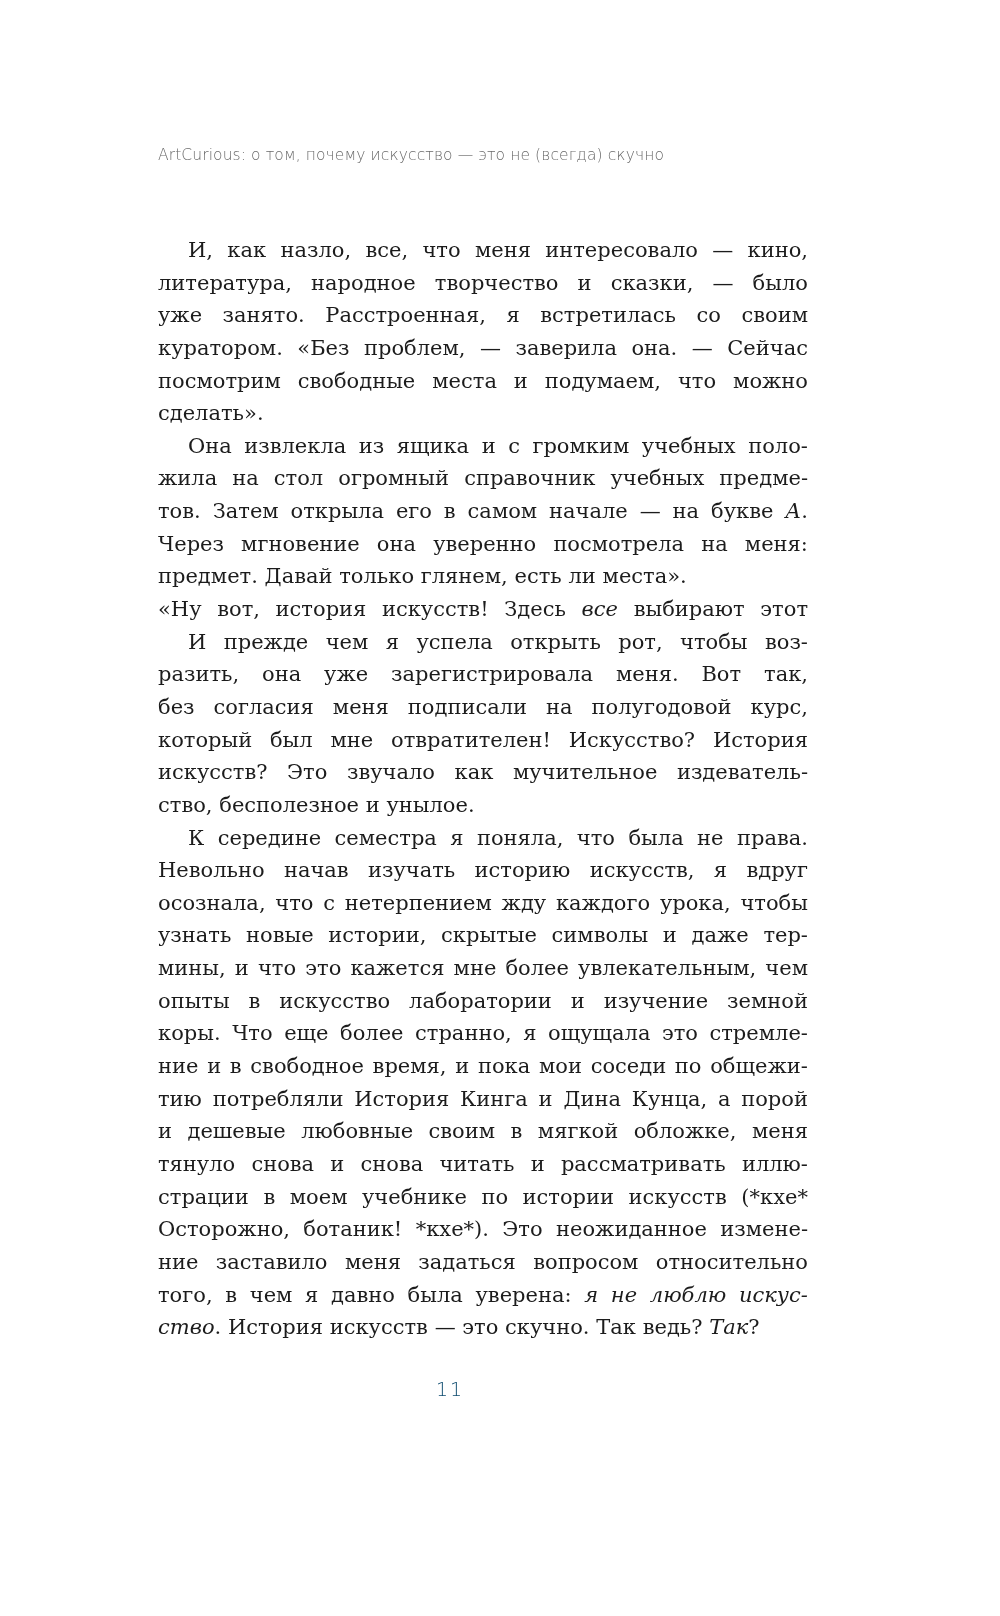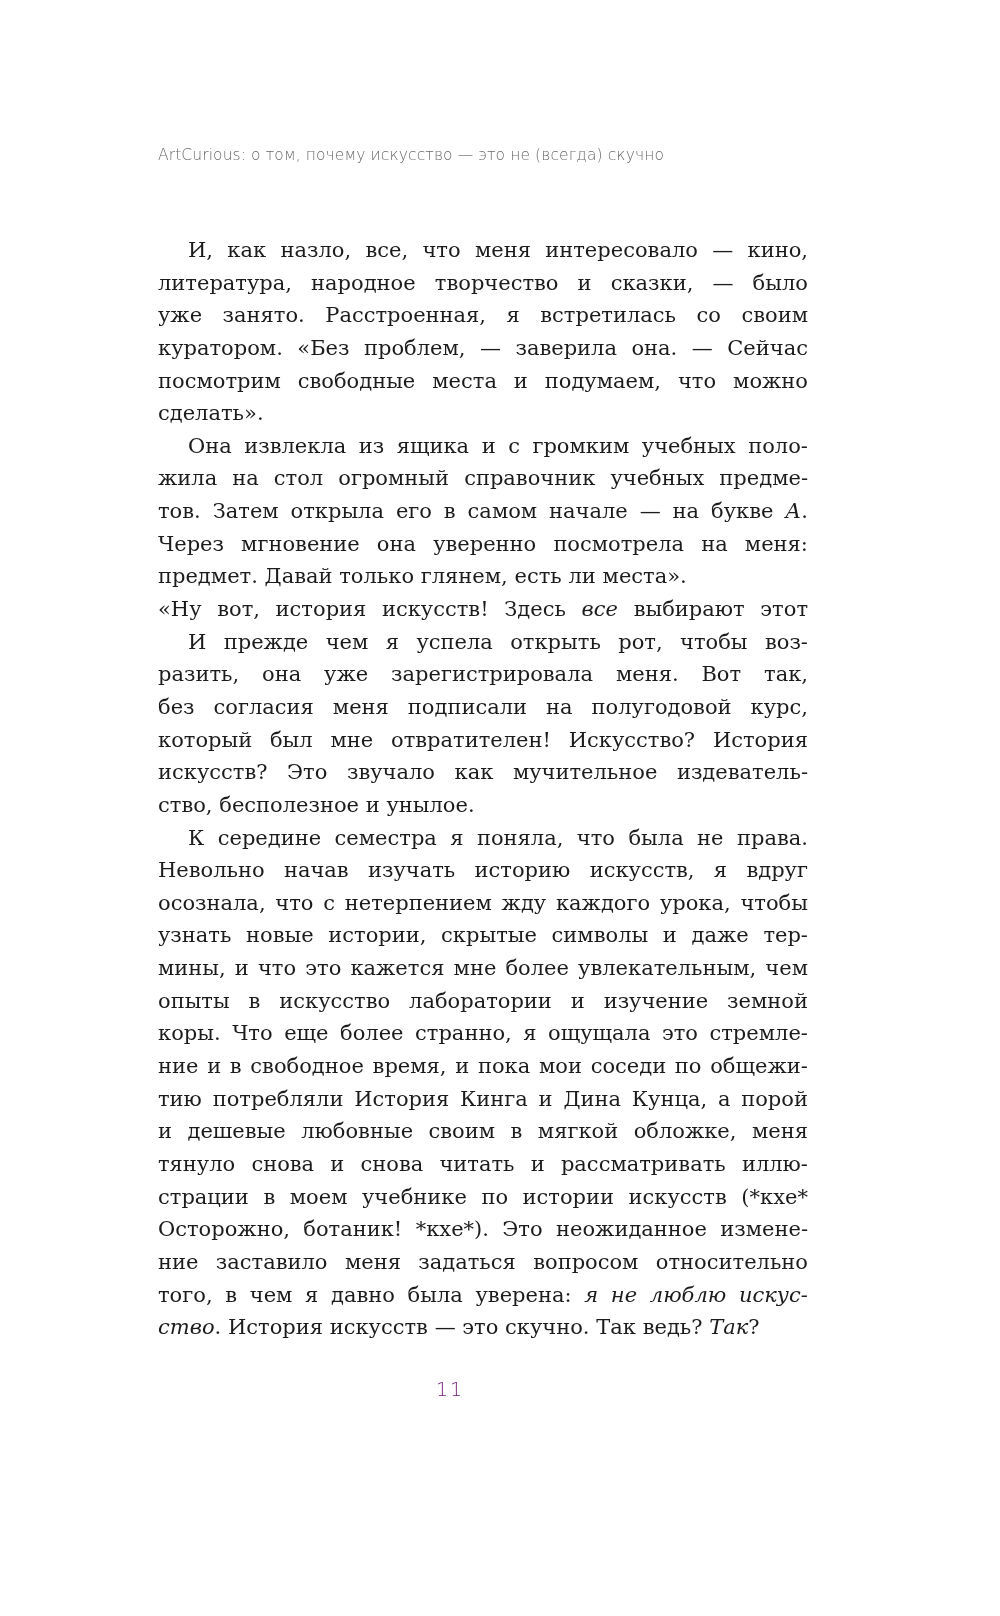--- a/index.html
+++ b/index.html
@@ -54,21 +54,21 @@
     .it { font-style: italic; }
     .folio {
       position: absolute;
       left: 0;
       width: 900px;
       top: 1378px;
       text-align: center;
       font-family: "DejaVu Sans", sans-serif;
       font-size: 19px;
       font-weight: 300;
-      color: #701a75;
+      color: #0c4a6e;
       letter-spacing: 2px;
     }
   </style>
 </head>
 <body>
 
 <div class="page">
   <div class="running-head">ArtCurious: о том, почему искусство — это не (всегда) скучно</div>
 
   <div class="body-text" id="body-text">

